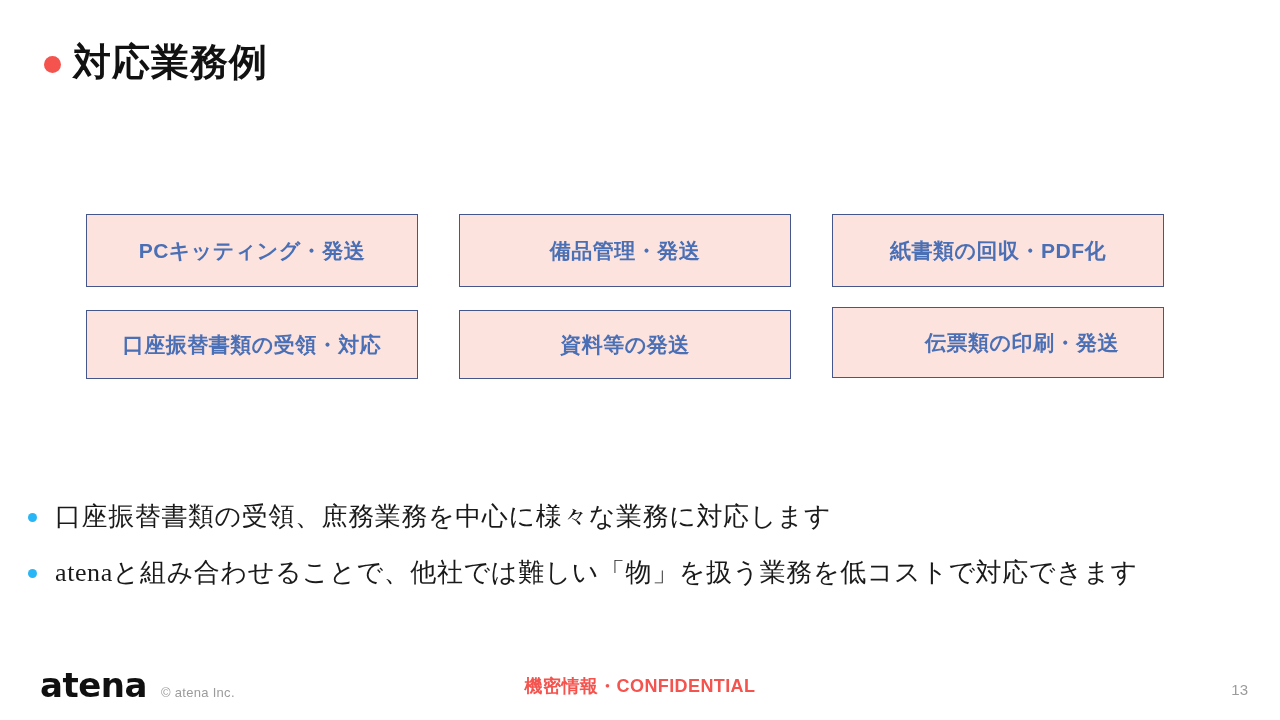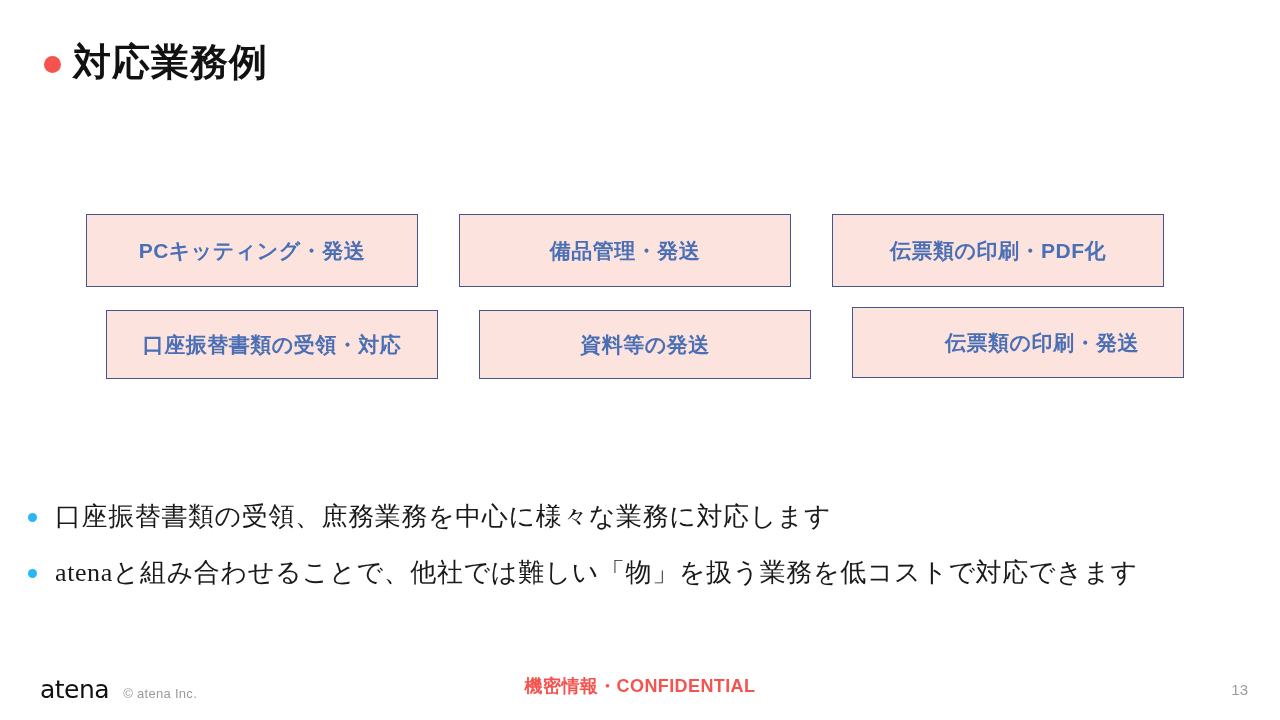--- a/index.html
+++ b/index.html
@@ -53,21 +53,20 @@
     top: 214px;
     width: 1078px;
   }
   .box-row {
     display: flex;
     justify-content: space-between;
     width: 100%;
   }
   .box-row.row2 {
     margin-top: 23px;
-    margin-left: 20px;
   }
   .svc-box {
     box-sizing: border-box;
     width: 332px;
     height: 73px;
     background: #FCE3DE;
     border: 1.6px solid #45568C;
     display: flex;
     align-items: center;
     justify-content: center;
@@ -130,22 +129,22 @@
   .logo-wrap {
     position: absolute;
     left: 40px;
     bottom: 18px;
     display: flex;
     align-items: baseline;
     gap: 14px;
   }
   .logo-mark {
     font-family: "DejaVu Sans", sans-serif;
-    font-size: 25px;
-    font-weight: 400;
+    font-size: 34px;
+    font-weight: 700;
     color: #101010;
     letter-spacing: -0.5px;
     line-height: 1;
   }
   .copyright {
     font-size: 13px;
     color: #9b9b9b;
     letter-spacing: 0.3px;
   }
   .confidential {
@@ -180,21 +179,21 @@
   <div class="box-grid">
 
     <div class="box-row row1">
       <div class="svc-box b1">
         <span class="svc-box-label">PCキッティング・発送</span>
       </div>
       <div class="svc-box b2">
         <span class="svc-box-label">備品管理・発送</span>
       </div>
       <div class="svc-box b3">
-        <span class="svc-box-label">伝票類の印刷・PDF化</span>
+        <span class="svc-box-label">紙書類の回収・PDF化</span>
       </div>
     </div>
 
     <div class="box-row row2">
       <div class="svc-box b1">
         <span class="svc-box-label">口座振替書類の受領・対応</span>
       </div>
       <div class="svc-box b2">
         <span class="svc-box-label">資料等の発送</span>
       </div>

